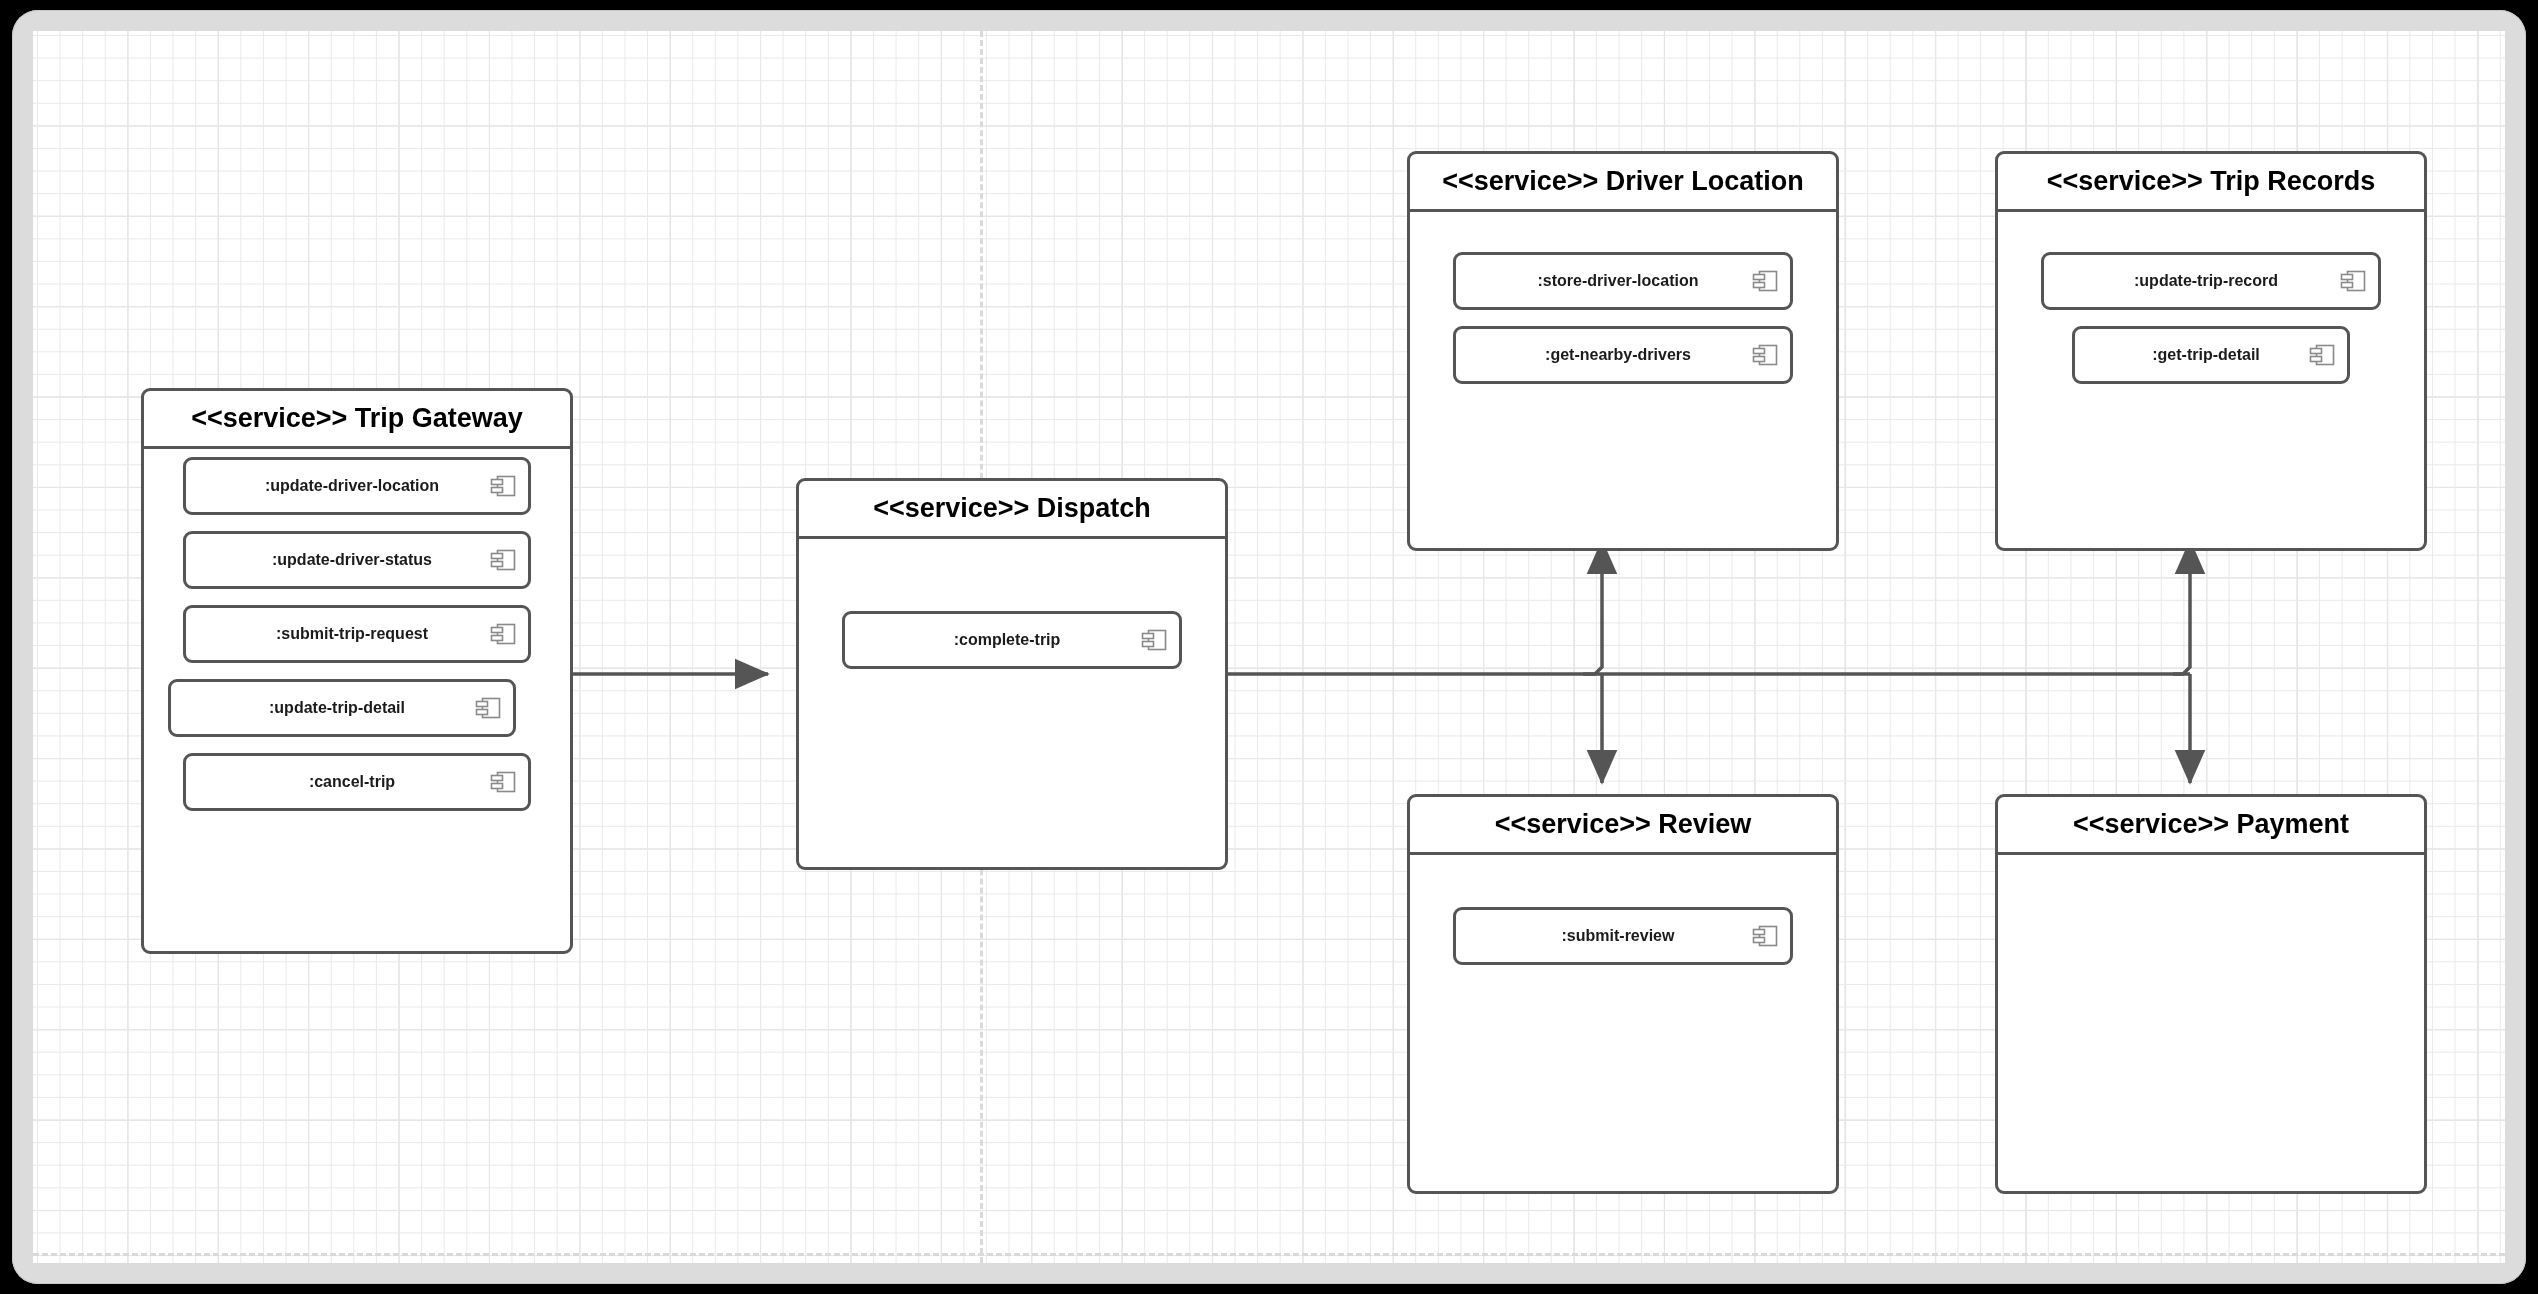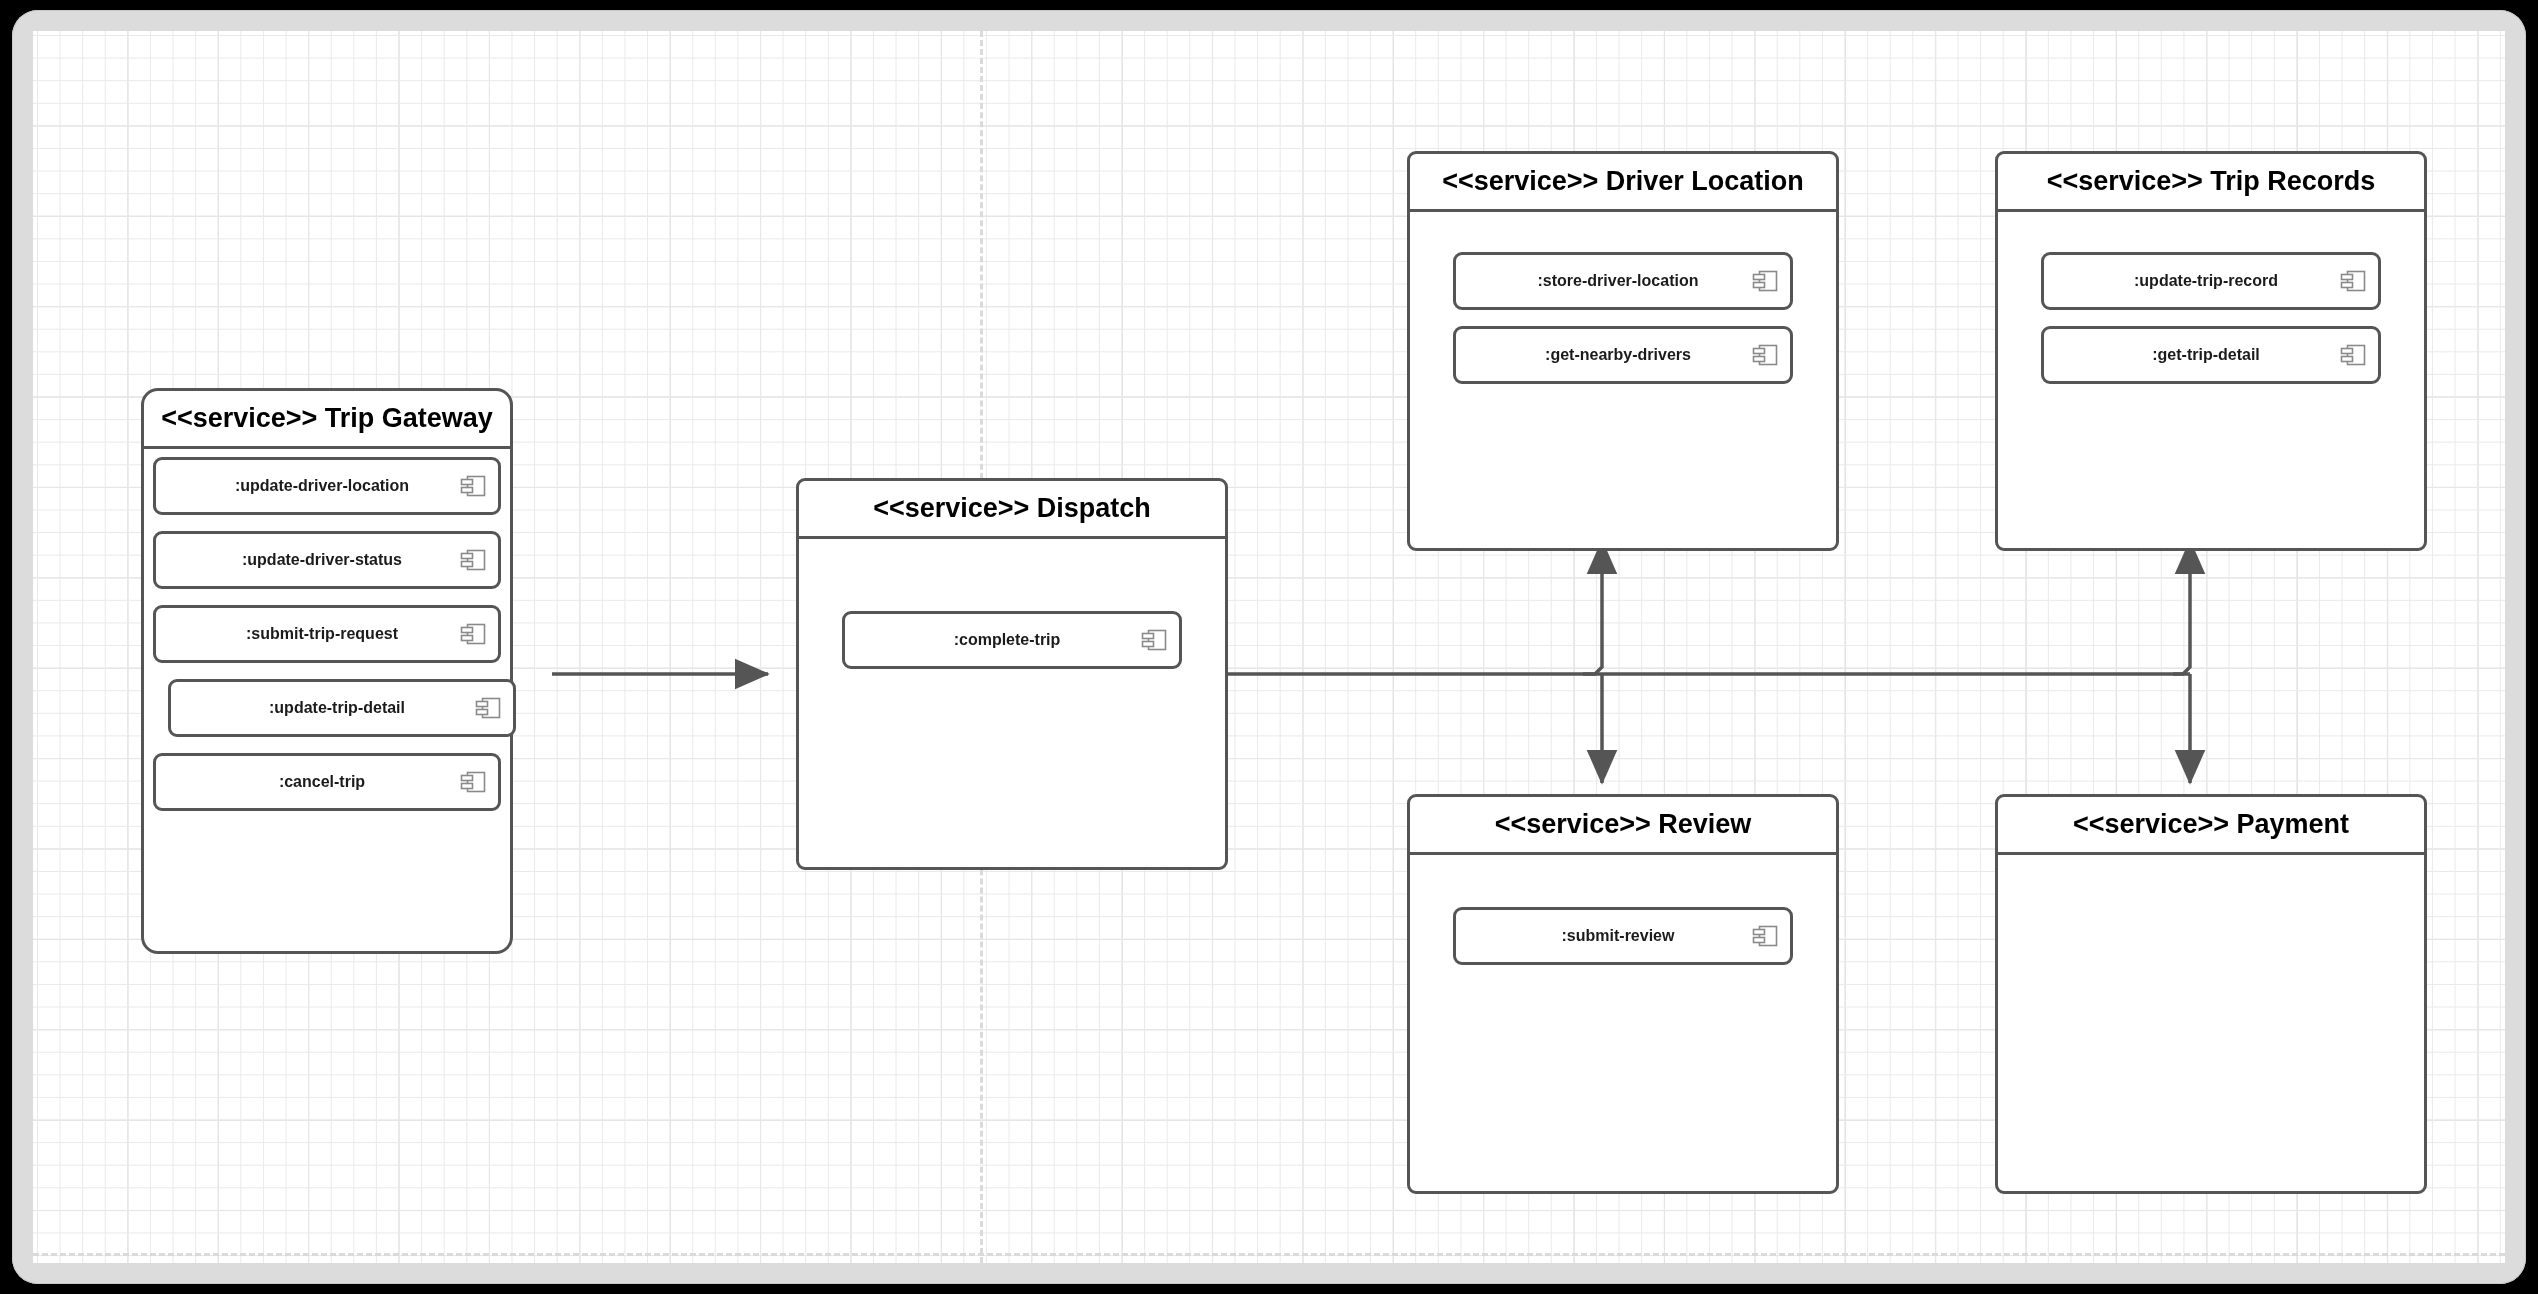--- a/index.html
+++ b/index.html
@@ -176,21 +176,21 @@
           <path d="M 1569 643 L 1569 752" stroke="#555555" stroke-width="3.5" fill="none" marker-end="url(#arrow-down)"></path>
         </g>
 
         <g>
           <path d="M 2140 643 L 2150 643 L 2157 636 L 2157 510" stroke="#555555" stroke-width="3.5" fill="none" marker-end="url(#arrow-up)"></path>
           <path d="M 2157 643 L 2157 752" stroke="#555555" stroke-width="3.5" fill="none" marker-end="url(#arrow-down)"></path>
         </g>
       </svg>
 
       <div id="nodes-layer">
-          <div class="service-node" style="left: 108px; top: 357px; width: 372px; height: 566px; border-radius: 17px;">
+          <div class="service-node" style="left: 108px; top: 357px; width: 432px; height: 566px;">
             <div class="service-header">&lt;&lt;service&gt;&gt; Trip Gateway</div>
             <div class="service-body">
               <div class="iface-box" style="width: 348px;">
                 <span class="iface-label">:update-driver-location</span>
                 <svg class="iface-icon" viewBox="0 0 26 22">
                   <rect x="7.5" y="1.5" width="17" height="19" fill="#ffffff" stroke="#8a8a8a" stroke-width="1.6"></rect>
                   <rect x="1.5" y="4.5" width="11" height="5" fill="#ffffff" stroke="#8a8a8a" stroke-width="1.6"></rect>
                   <rect x="1.5" y="12.5" width="11" height="5" fill="#ffffff" stroke="#8a8a8a" stroke-width="1.6"></rect>
                 </svg>
               </div>
@@ -266,21 +266,21 @@
             <div class="service-header">&lt;&lt;service&gt;&gt; Trip Records</div>
             <div class="service-body" style="padding-top: 40px;">
               <div class="iface-box" style="width: 340px;">
                 <span class="iface-label">:update-trip-record</span>
                 <svg class="iface-icon" viewBox="0 0 26 22">
                   <rect x="7.5" y="1.5" width="17" height="19" fill="#ffffff" stroke="#8a8a8a" stroke-width="1.6"></rect>
                   <rect x="1.5" y="4.5" width="11" height="5" fill="#ffffff" stroke="#8a8a8a" stroke-width="1.6"></rect>
                   <rect x="1.5" y="12.5" width="11" height="5" fill="#ffffff" stroke="#8a8a8a" stroke-width="1.6"></rect>
                 </svg>
               </div>
-              <div class="iface-box" style="width: 340px;">
+              <div class="iface-box" style="width: 278px;">
                 <span class="iface-label">:get-trip-detail</span>
                 <svg class="iface-icon" viewBox="0 0 26 22">
                   <rect x="7.5" y="1.5" width="17" height="19" fill="#ffffff" stroke="#8a8a8a" stroke-width="1.6"></rect>
                   <rect x="1.5" y="4.5" width="11" height="5" fill="#ffffff" stroke="#8a8a8a" stroke-width="1.6"></rect>
                   <rect x="1.5" y="12.5" width="11" height="5" fill="#ffffff" stroke="#8a8a8a" stroke-width="1.6"></rect>
                 </svg>
               </div>
             </div>
           </div>
           <div class="service-node" style="left: 1374px; top: 763px; width: 432px; height: 400px;">

